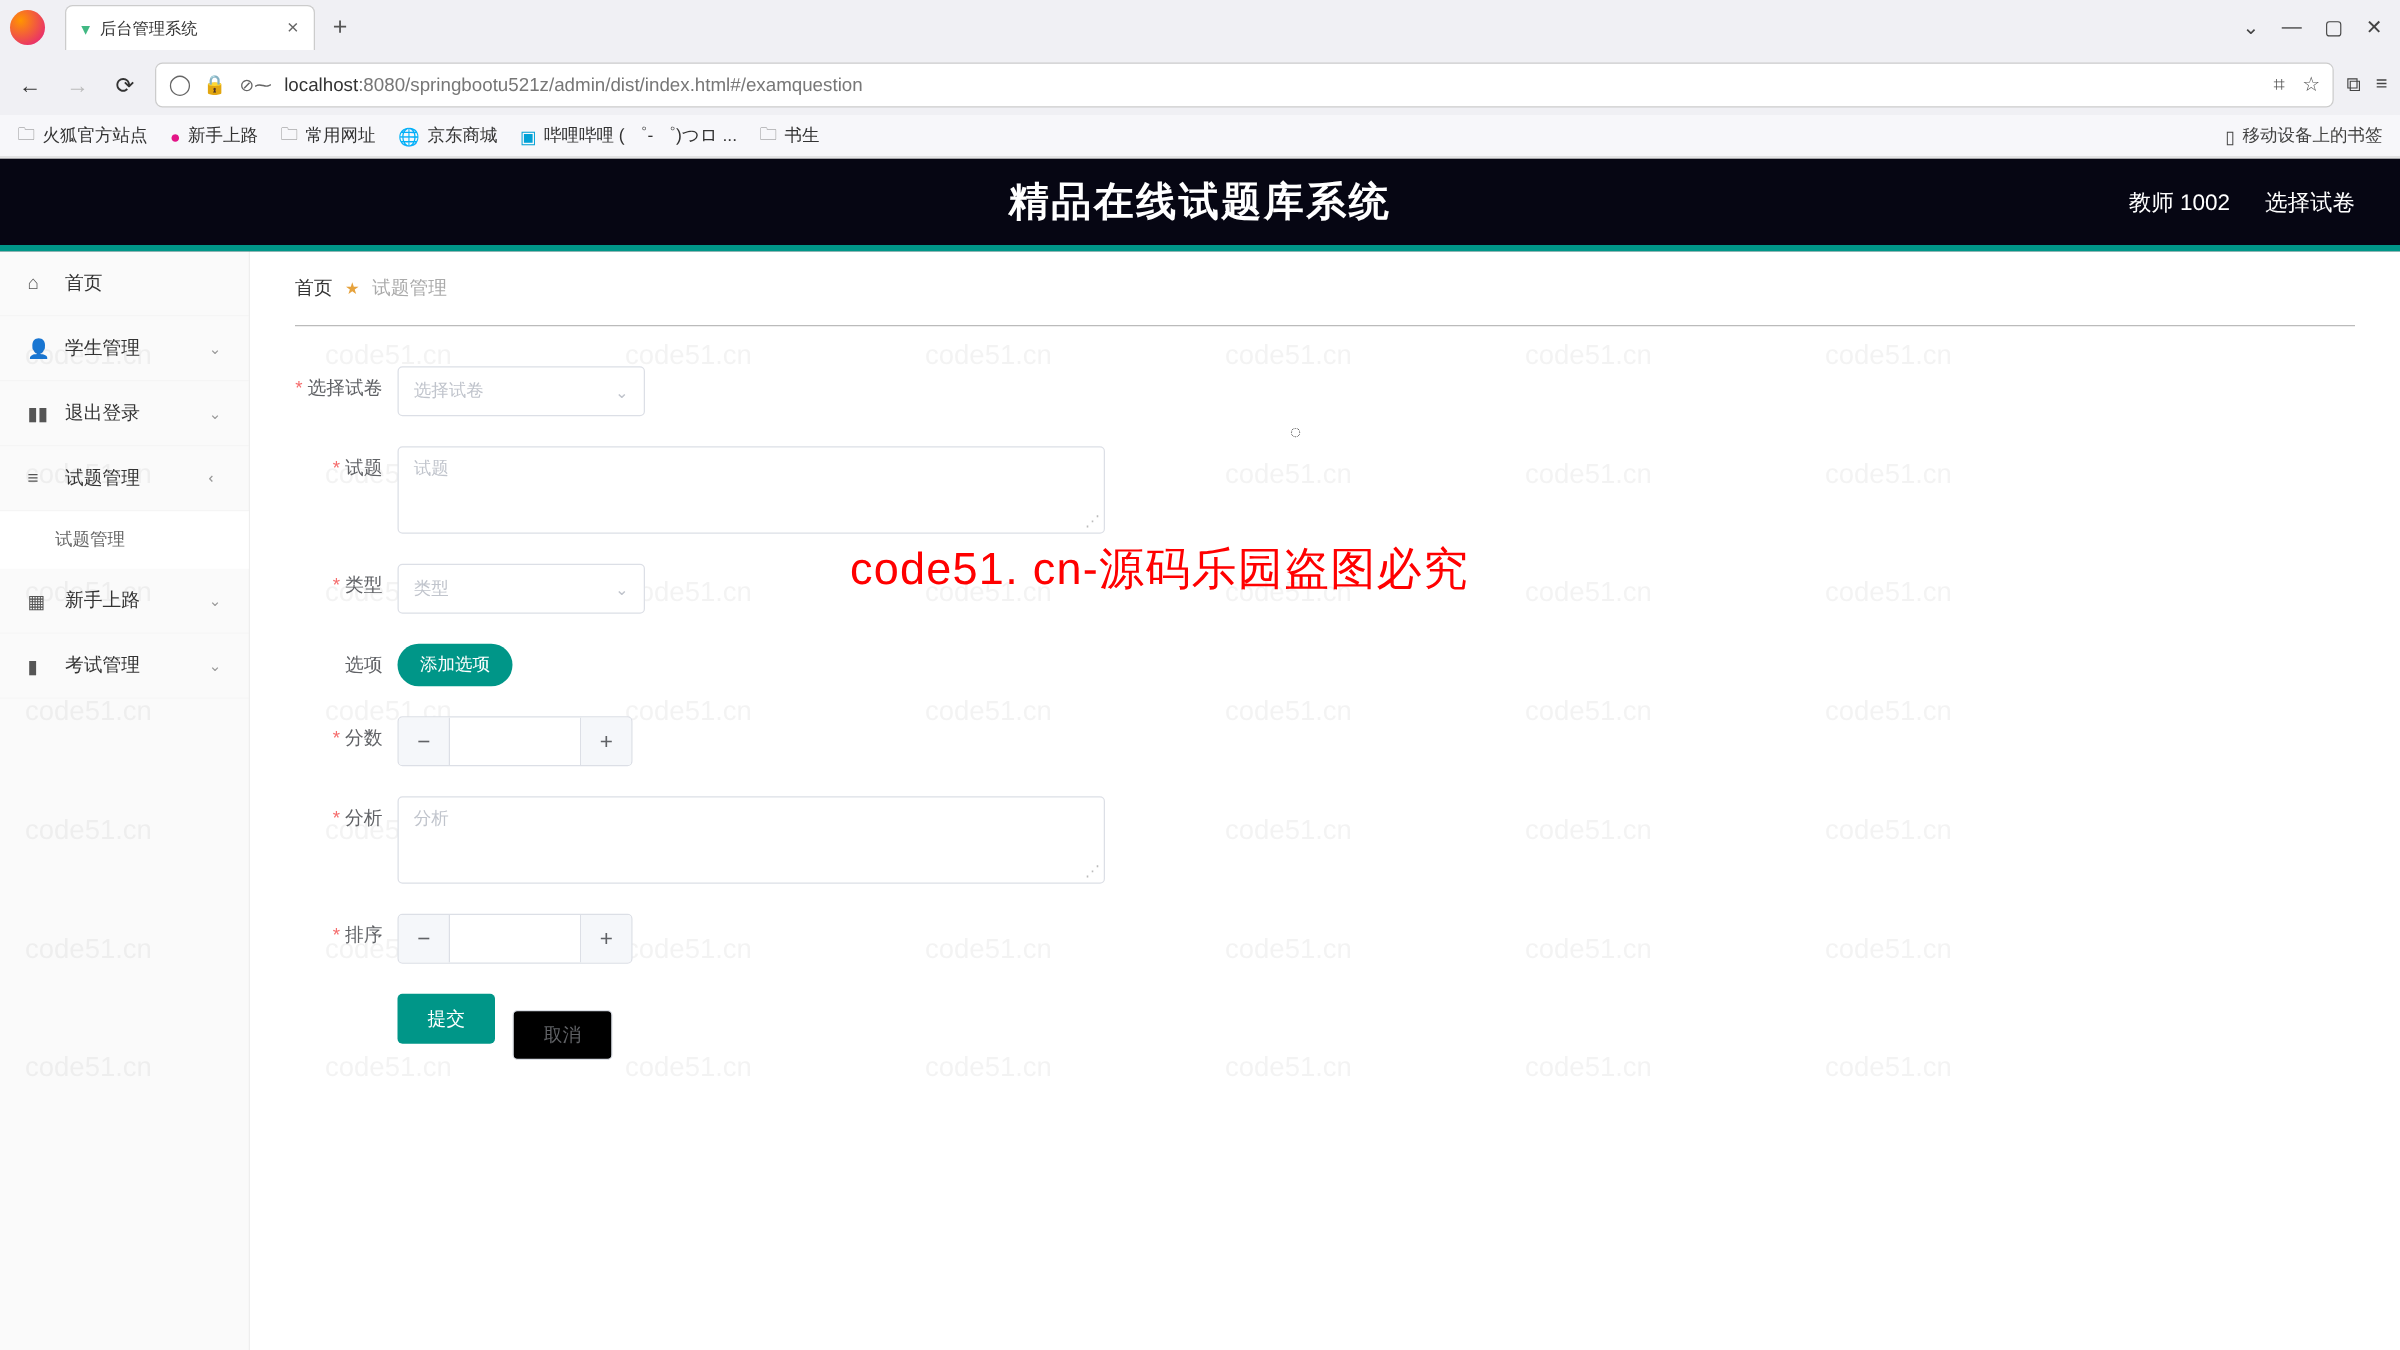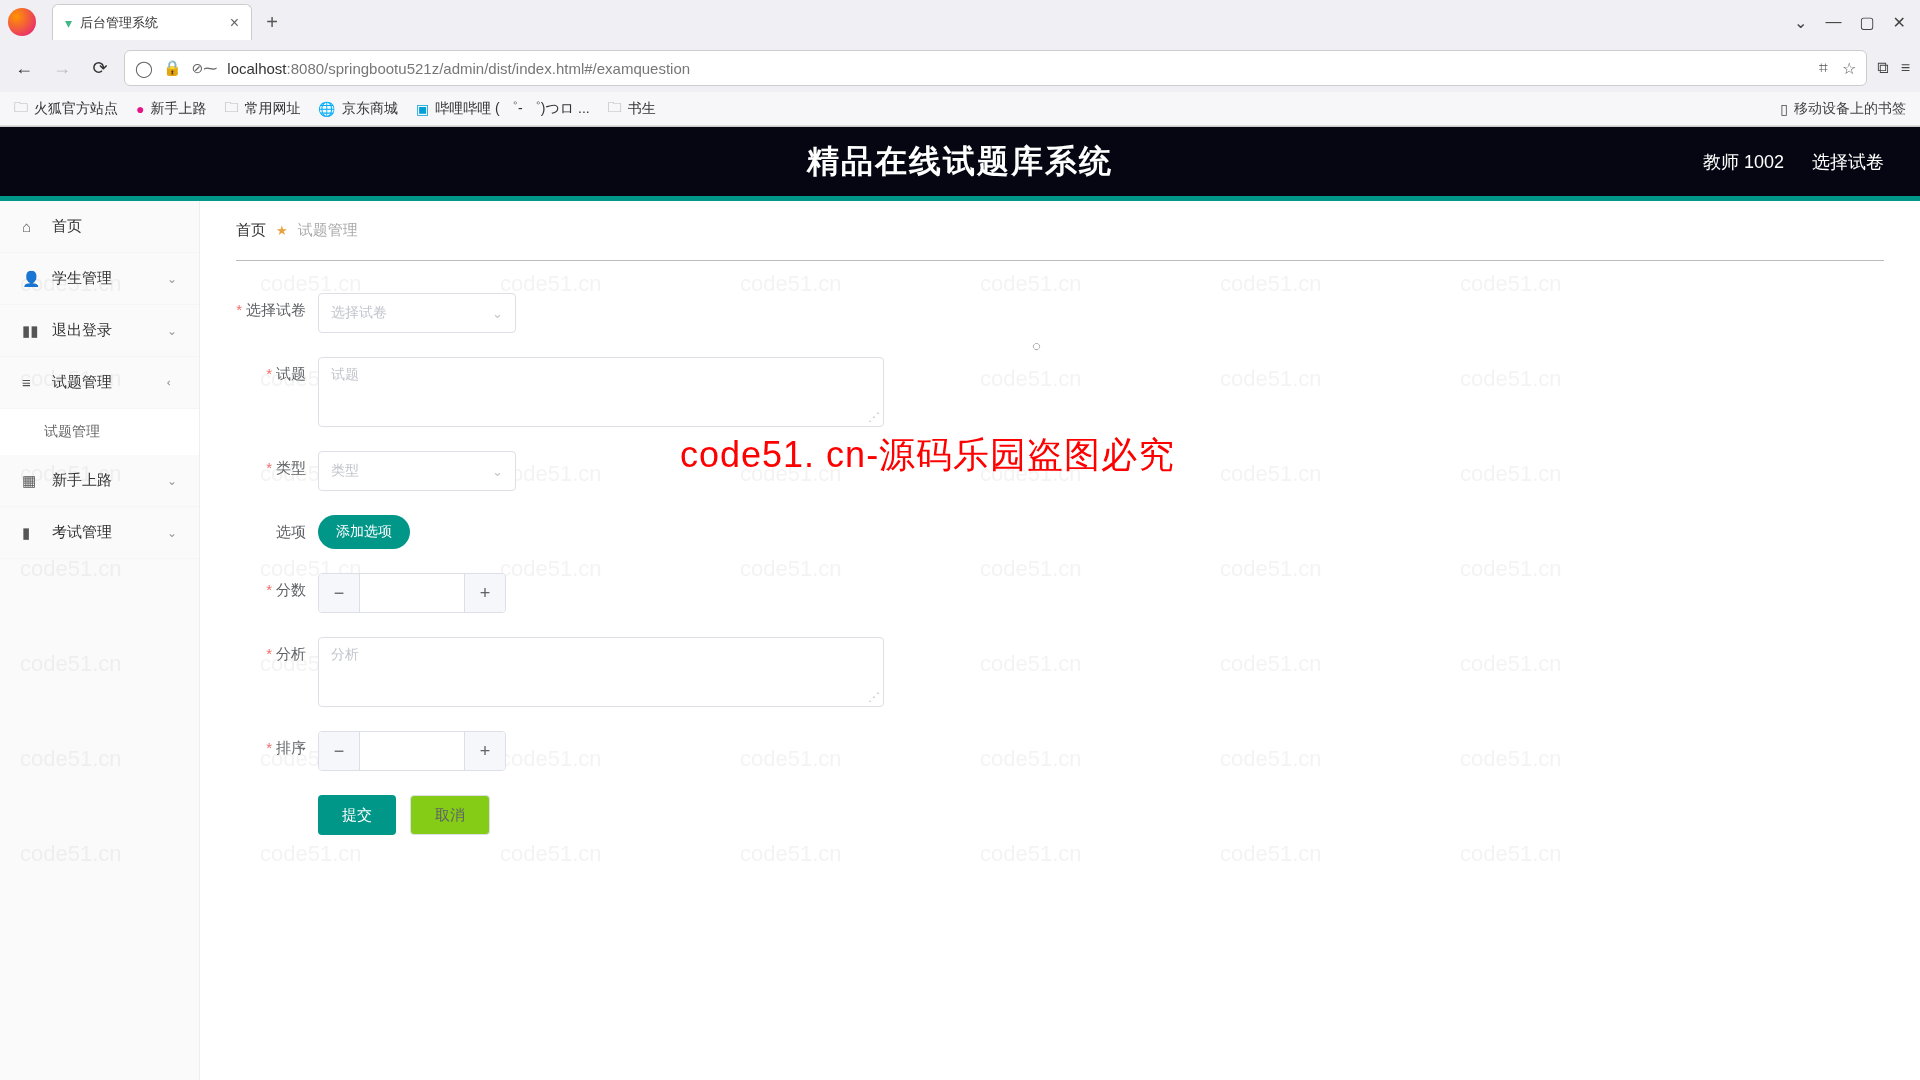--- a/index.html
+++ b/index.html
@@ -64,21 +64,21 @@
 .lbl.req::before { content: "*"; color: #f56c6c; margin-right: 4px; }
 
 .select { width: 198px; height: 40px; border: 1px solid #dcdfe6; border-radius: 4px; display: flex; align-items: center; padding: 0 12px; color: #c0c4cc; font-size: 14px; background: #fff; justify-content: space-between; }
 .select .sc { color: #c0c4cc; font-size: 13px; }
 
 .textarea { width: 566px; height: 70px; border: 1px solid #dcdfe6; border-radius: 4px; padding: 8px 12px; font-size: 14px; color: #c0c4cc; resize: none; background: #fff; position: relative; }
 .textarea .resize-h { position: absolute; right: 3px; bottom: 2px; color: #bbb; font-size: 12px; }
 
 .btn-teal { background: #009688; color: #fff; border: none; border-radius: 20px; height: 34px; padding: 0 18px; font-size: 14px; }
 .btn-submit { background: #009688; color: #fff; border: none; border-radius: 4px; height: 40px; padding: 0 24px; font-size: 15px; margin-right: 14px; }
-.btn-cancel { background: #84cc16; color: #606266; border: 1px solid #dcdfe6; border-radius: 4px; height: 40px; padding: 0 24px; font-size: 15px; }
+.btn-cancel { background: #000000; color: #606266; border: 1px solid #dcdfe6; border-radius: 4px; height: 40px; padding: 0 24px; font-size: 15px; margin-top: 13px; }
 
 .stepper { display: flex; border: 1px solid #dcdfe6; border-radius: 4px; height: 40px; width: 188px; overflow: hidden; background: #fff; }
 .stepper button { width: 40px; background: #f5f7fa; border: none; color: #606266; font-size: 18px; display: flex; align-items: center; justify-content: center; }
 .stepper .mid { flex: 1; border-left: 1px solid #dcdfe6; border-right: 1px solid #dcdfe6; }
 
 .cursor { position: absolute; left: 832px; top: 136px; font-size: 15px; color: #333; pointer-events: none; z-index: 10; }
 </style>
 </head>
 <body>
 

